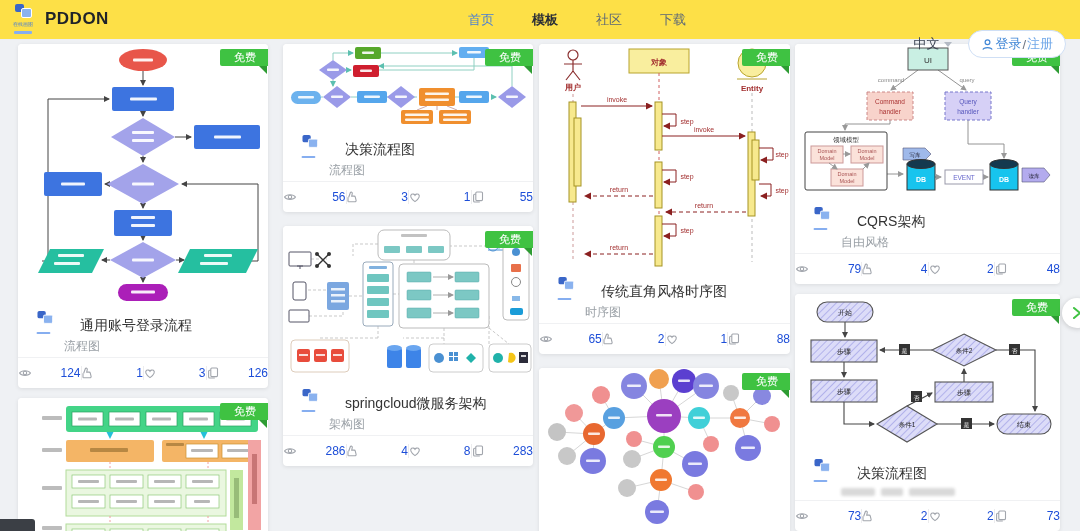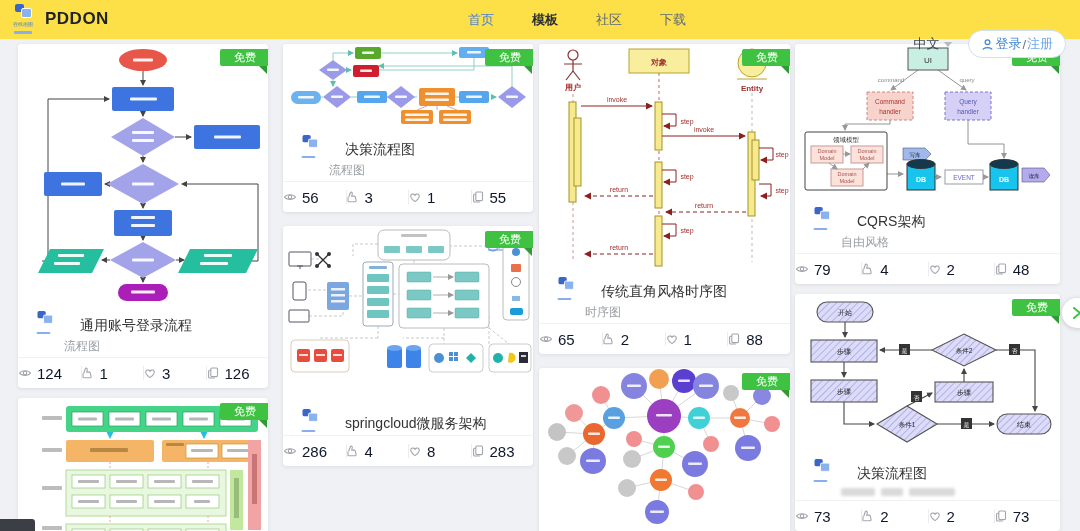--- a/index.html
+++ b/index.html
@@ -47,22 +47,22 @@
   .badge-free::after { content:""; position:absolute; right:3px; top:100%;
                        border:4px solid transparent; border-top-color:#2e9c33; border-right-color:#2e9c33; }
   .info { padding:8px 14px 2px; }
   .info-row { display:flex; align-items:flex-end; gap:26px; }
   .card-title { font-size:14px; color:#333; line-height:20px; white-space:nowrap; overflow:hidden; }
   .category { margin:3px 0 0 32px; font-size:12px; color:#9aa0a6; }
   .cat-blur { margin:5px 0 2px 32px; display:flex; gap:6px; filter:blur(1.4px); }
   .cat-blur span { height:8px; border-radius:2px; background:#d9d9d9; }
   .cat-blur span:nth-child(1){ width:34px; } .cat-blur span:nth-child(2){ width:22px; } .cat-blur span:nth-child(3){ width:46px; }
   .stats { display:flex; align-items:center; height:31px; border-top:1px solid #f0f1f3; flex:0 0 31px; }
-  .stat { flex:1; display:flex; align-items:center; justify-content:flex-start; gap:5px;
-          color:#0f172a; font-size:15px; position:relative; height:100%; }
+  .stat { flex:1; display:flex; align-items:center; justify-content:space-between; gap:5px;
+          color:#1d4ed8; font-size:12px; position:relative; height:100%; }
   .stat + .stat::before { content:""; position:absolute; left:0; top:8px; bottom:8px; width:1px; background:#ececee; }
   .sicon { width:14px; height:14px; stroke:#a2a6ad; fill:none; stroke-width:1.1; }
 
   
   .next-btn { position:absolute; left:1062px; top:298px; width:30px; height:30px; border-radius:50%;
               background:#fff; box-shadow:0 1px 5px rgba(0,0,0,.18); display:flex; align-items:center;
               justify-content:center; z-index:8; cursor:pointer; }
   .corner-frag { position:absolute; left:0; top:519px; width:35px; height:12px; background:#3b3f45;
                  border-radius:0 3px 0 0; z-index:9; }
 
@@ -418,20 +418,21 @@
   </div>
   <div class="info">
     <div class="info-row">
       <span class="plogo small">
           <span class="sq1"></span>
           <span class="sq2"></span>
           <span class="bar"></span>
         </span>
       <span class="card-title">springcloud微服务架构</span>
     </div>
+    <div class="category">架构图</div>
   </div>
   <div class="stats">
     <div class="stat">
       <svg class="sicon" viewBox="0 0 14 14">
           <path d="M1.5 7 C3.5 3.9 10.5 3.9 12.5 7 C10.5 10.1 3.5 10.1 1.5 7 Z"></path>
           <circle cx="7" cy="7" r="1.7"></circle>
         </svg>
       <span>286</span>
     </div>
     <div class="stat">

